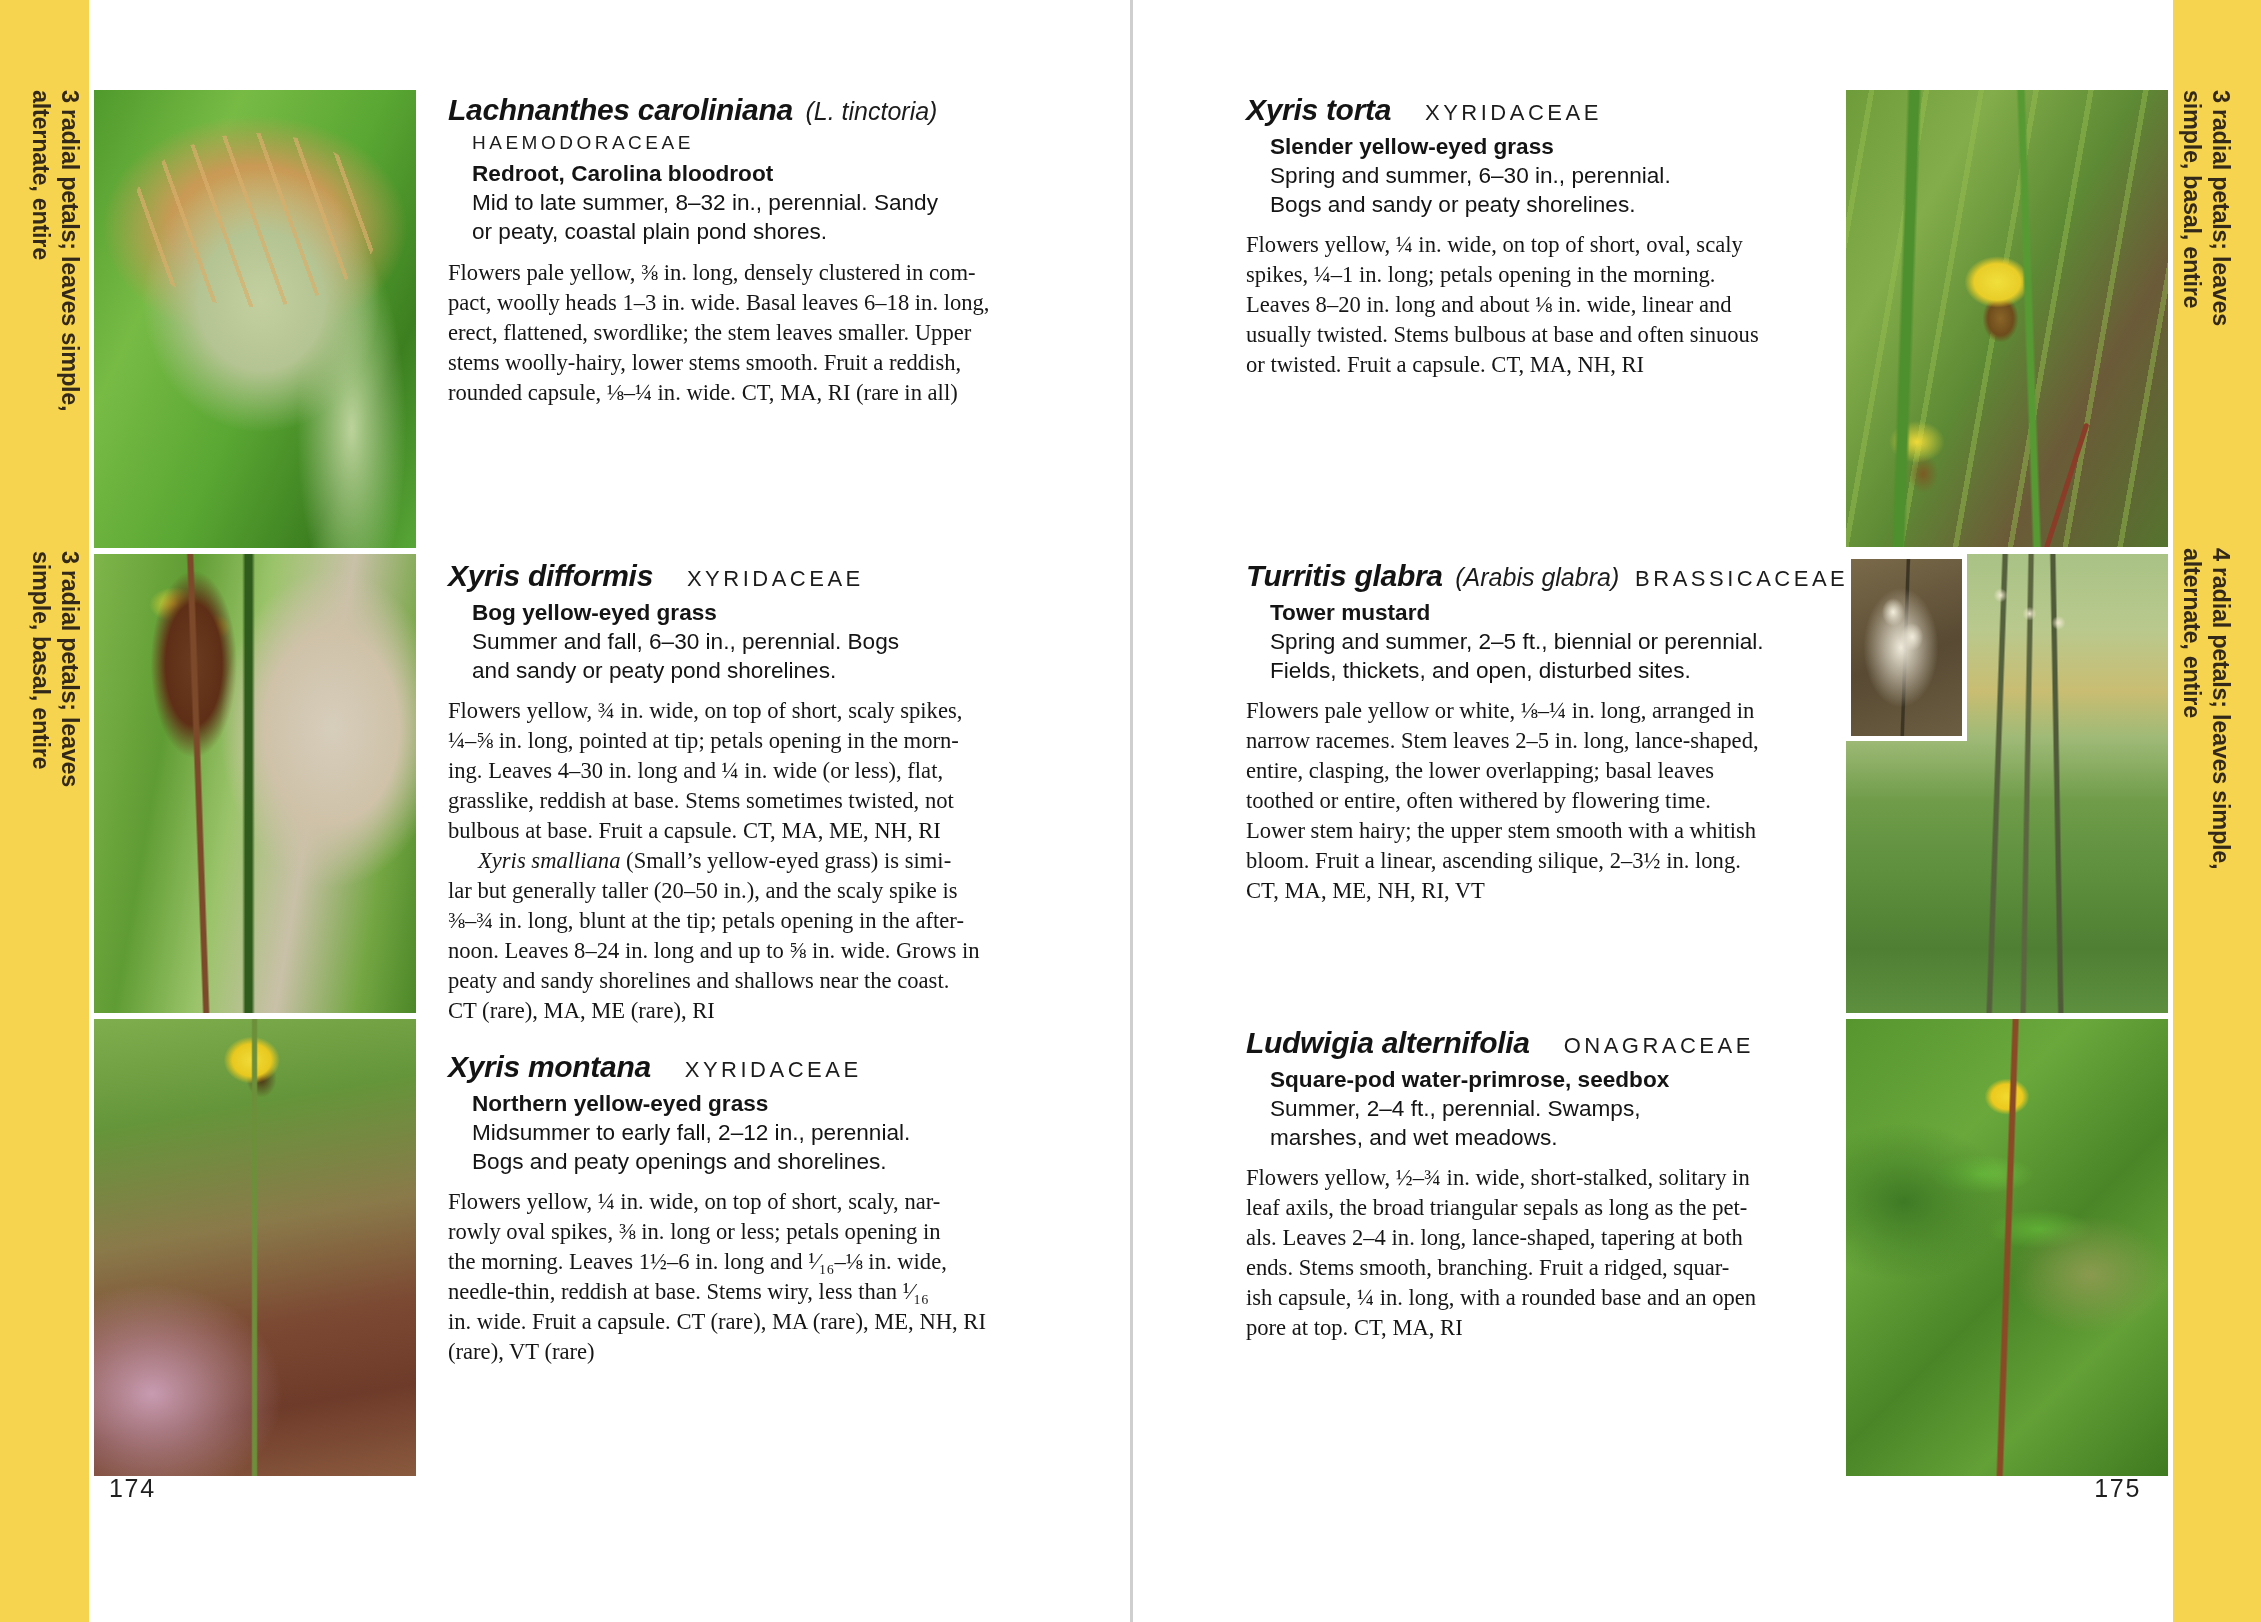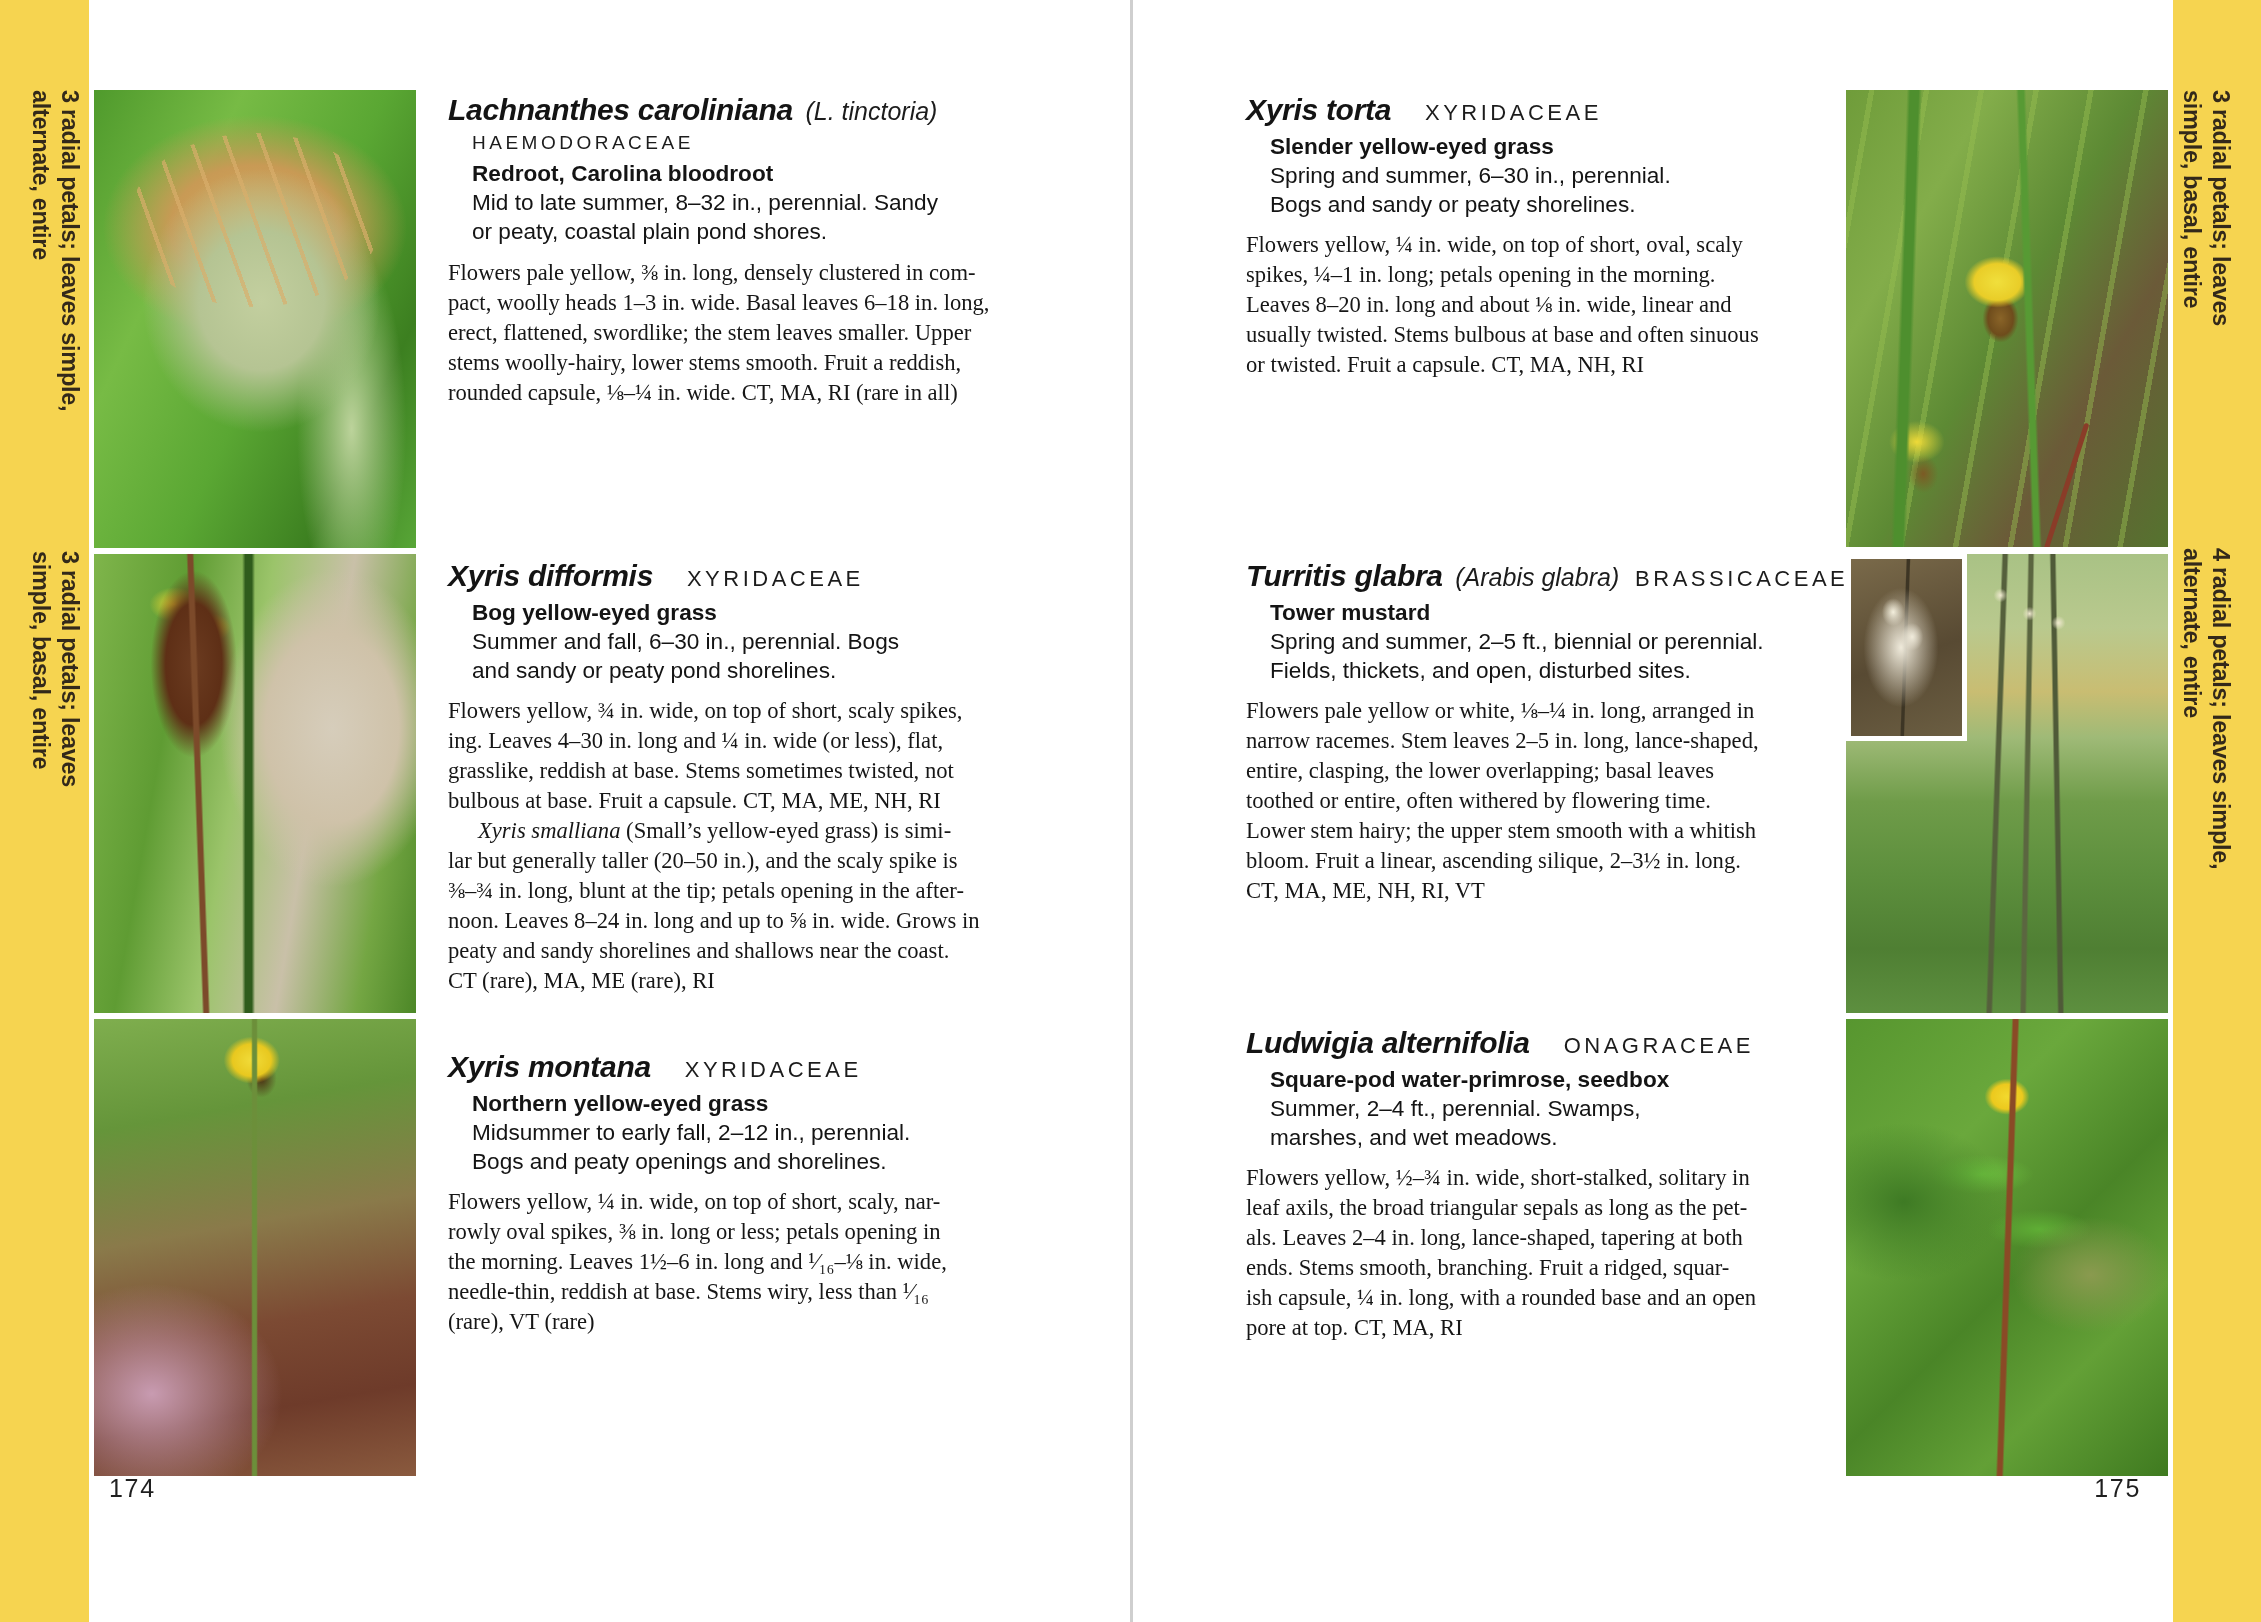--- a/index.html
+++ b/index.html
@@ -160,20 +160,21 @@
       <span class="sci">Xyris difformis</span>
       <span class="family">XYRIDACEAE</span>
     </div>
     <div class="sub">
       <div class="common">Bog yellow-eyed grass</div>
       <div class="season">Summer and fall, 6–30 in., perennial. Bogs</div>
       <div class="season">and sandy or peaty pond shorelines.</div>
     </div>
     <div class="body">
       <div class="bl">Flowers yellow, ¾ in. wide, on top of short, scaly spikes,</div>
+      <div class="bl">¼–⅝ in. long, pointed at tip; petals opening in the morn-</div>
       <div class="bl">ing. Leaves 4–30 in. long and ¼ in. wide (or less), flat,</div>
       <div class="bl">grasslike, reddish at base. Stems sometimes twisted, not</div>
       <div class="bl">bulbous at base. Fruit a capsule. CT, MA, ME, NH, RI</div>
       <div class="bl indent">
         <span class="ital">Xyris smalliana</span><span> (Small’s yellow-eyed grass) is simi-</span>
       </div>
       <div class="bl">lar but generally taller (20–50 in.), and the scaly spike is</div>
       <div class="bl">⅜–¾ in. long, blunt at the tip; petals opening in the after-</div>
       <div class="bl">noon. Leaves 8–24 in. long and up to ⅝ in. wide. Grows in</div>
       <div class="bl">peaty and sandy shorelines and shallows near the coast.</div>
@@ -189,20 +190,21 @@
     <div class="sub">
       <div class="common">Northern yellow-eyed grass</div>
       <div class="season">Midsummer to early fall, 2–12 in., perennial.</div>
       <div class="season">Bogs and peaty openings and shorelines.</div>
     </div>
     <div class="body">
       <div class="bl">Flowers yellow, ¼ in. wide, on top of short, scaly, nar-</div>
       <div class="bl">rowly oval spikes, ⅜ in. long or less; petals opening in</div>
       <div class="bl">the morning. Leaves 1½–6 in. long and ¹⁄₁₆–⅛ in. wide,</div>
       <div class="bl">needle-thin, reddish at base. Stems wiry, less than ¹⁄₁₆</div>
+      <div class="bl">in. wide. Fruit a capsule. CT (rare), MA (rare), ME, NH, RI</div>
       <div class="bl">(rare), VT (rare)</div>
     </div>
   </section>
 
   <div class="pagenum" id="pagenum-left">174</div>
 </div>
 
 <div class="page-right">
 
   <section class="entry" style="top:92px;">

